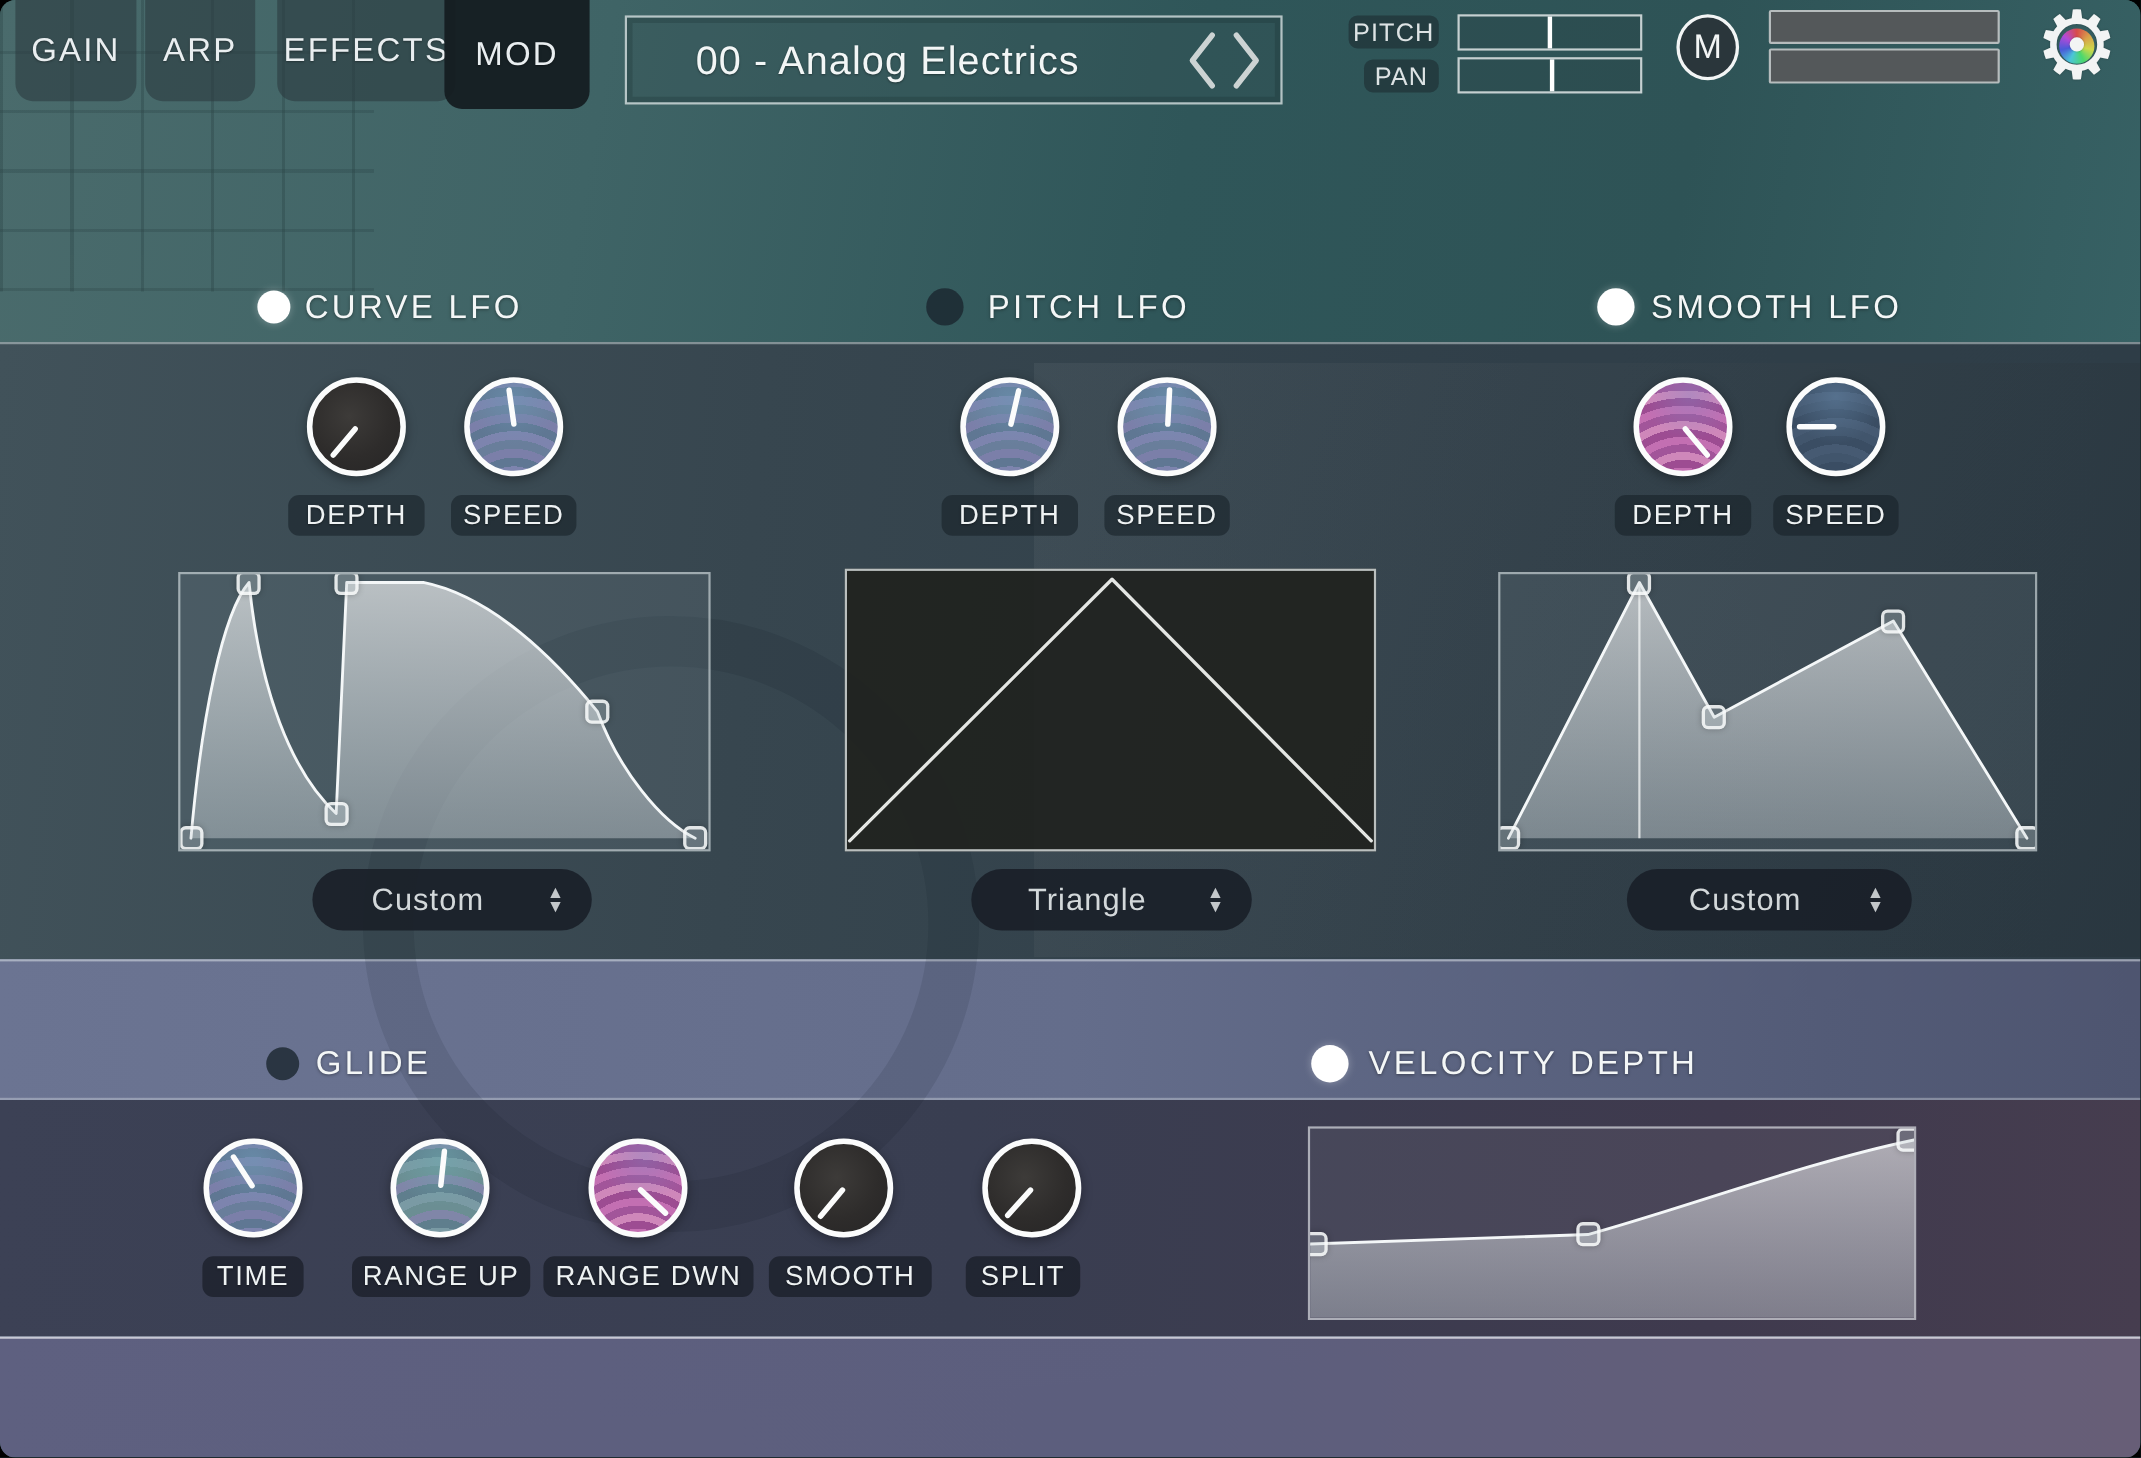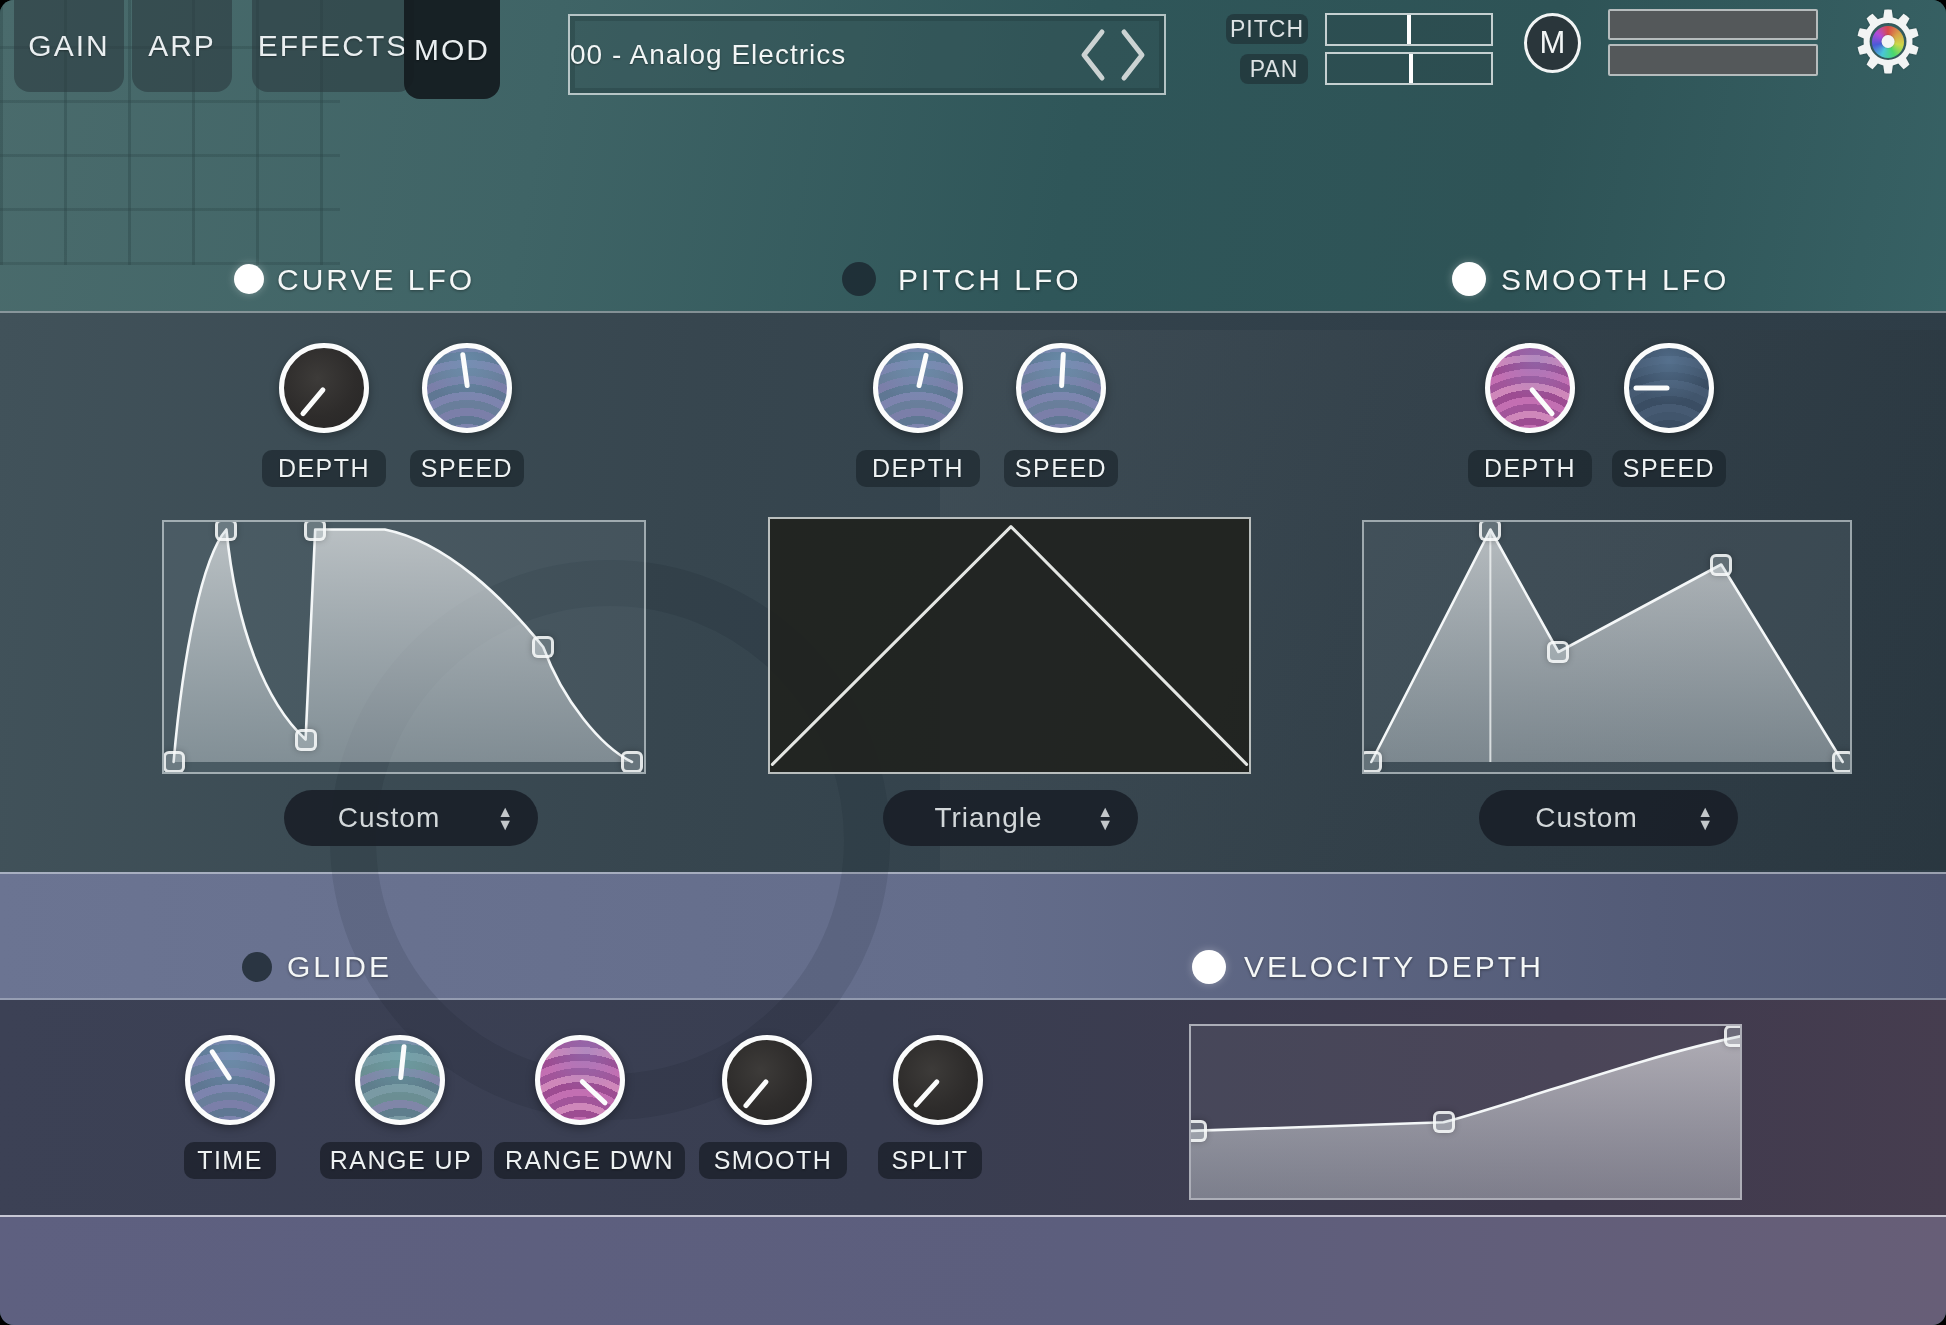--- a/index.html
+++ b/index.html
@@ -23,25 +23,25 @@
   .decor-hole{position:absolute;left:330px;top:560px;width:560px;height:560px;border-radius:50%;
     border:46px solid rgba(10,22,28,.10);}
   .decor-shade{position:absolute;left:940px;top:330px;width:1006px;height:540px;
     background:linear-gradient(115deg,rgba(255,255,255,.05),rgba(0,0,0,.10));}
 
   
   .tab{position:absolute;top:0;height:92px;border-radius:0 0 16px 16px;display:flex;align-items:center;justify-content:center;
     background:rgba(43,58,64,.6);color:#e9eef0;font-size:30px;letter-spacing:2px;text-shadow:0 1px 2px rgba(0,0,0,.35);cursor:default;}
   .tab.active{background:rgba(20,28,32,.93);height:99px;}
   .tab-main{left:14px;width:110px;} .tab-arp{left:132px;width:100px;}
-  .tab-effects{left:252px;width:162px;} .tab-mod{left:404px;width:96px;}
+  .tab-effects{left:252px;width:162px;} .tab-mod{left:404px;width:132px;}
 
   .preset{position:absolute;left:568px;top:14px;width:598px;height:81px;border:2px solid rgba(235,242,242,.7);
     background:rgba(52,80,83,.35);box-shadow:inset 0 0 0 5px rgba(10,25,28,.18);display:flex;align-items:center;}
-  .preset-label{flex:1;padding-right:120px;color:#f2f6f6;font-size:28px;letter-spacing:1px;text-shadow:0 1px 2px rgba(0,0,0,.4);}
+  .preset-label{flex:1;text-align:center;padding-right:120px;color:#f2f6f6;font-size:36px;letter-spacing:1px;text-shadow:0 1px 2px rgba(0,0,0,.4);}
   .preset-arrows{position:absolute;right:16px;top:0;height:100%;display:flex;align-items:center;gap:10px;}
   .preset-arrows svg{display:block;}
 
   .io-tag{position:absolute;height:30px;border-radius:8px;background:rgba(28,40,46,.55);color:#dde3e4;
     font-size:23px;letter-spacing:1px;display:flex;align-items:center;justify-content:center;}
   .io-pitch{left:1226px;top:14px;width:82px;} .io-pan{left:1240px;top:54px;width:68px;}
   .hslider{position:absolute;left:1325px;width:168px;height:33px;border:2px solid rgba(225,232,232,.85);background:rgba(40,58,64,.25);}
   .hs1{top:13px;} .hs2{top:52px;}
   .hthumb{position:absolute;top:0;width:4px;height:100%;background:#fff;}
 

